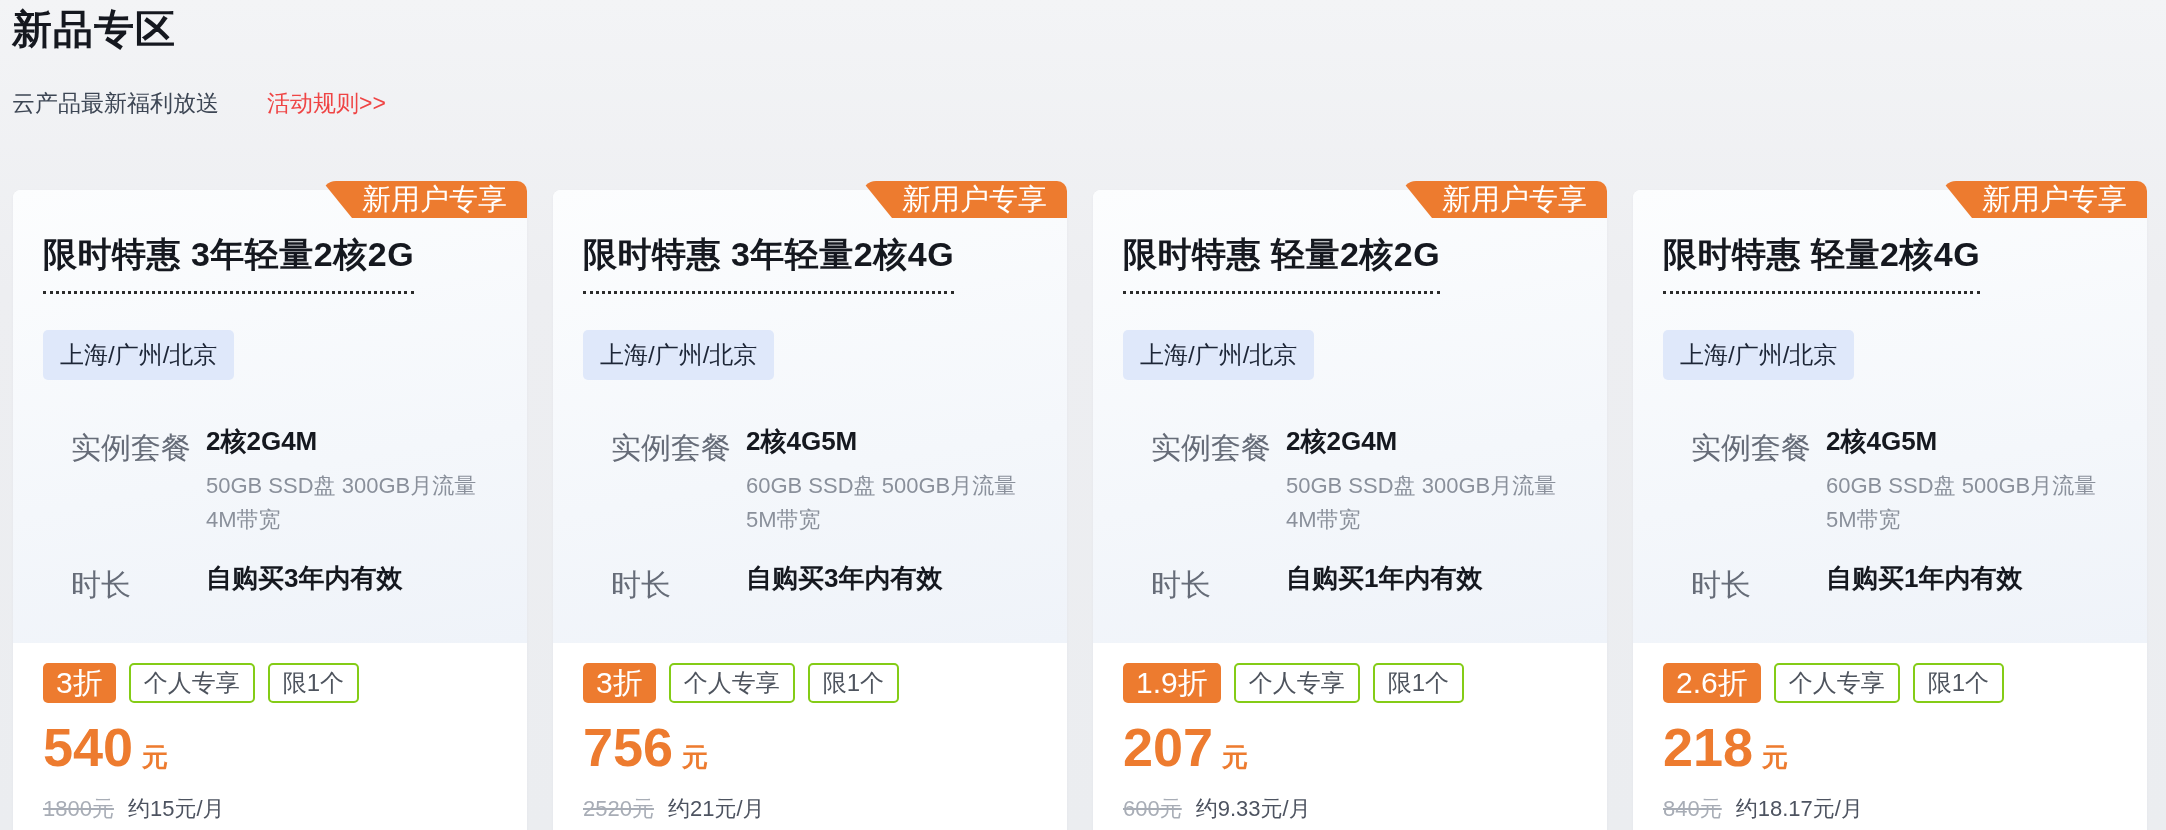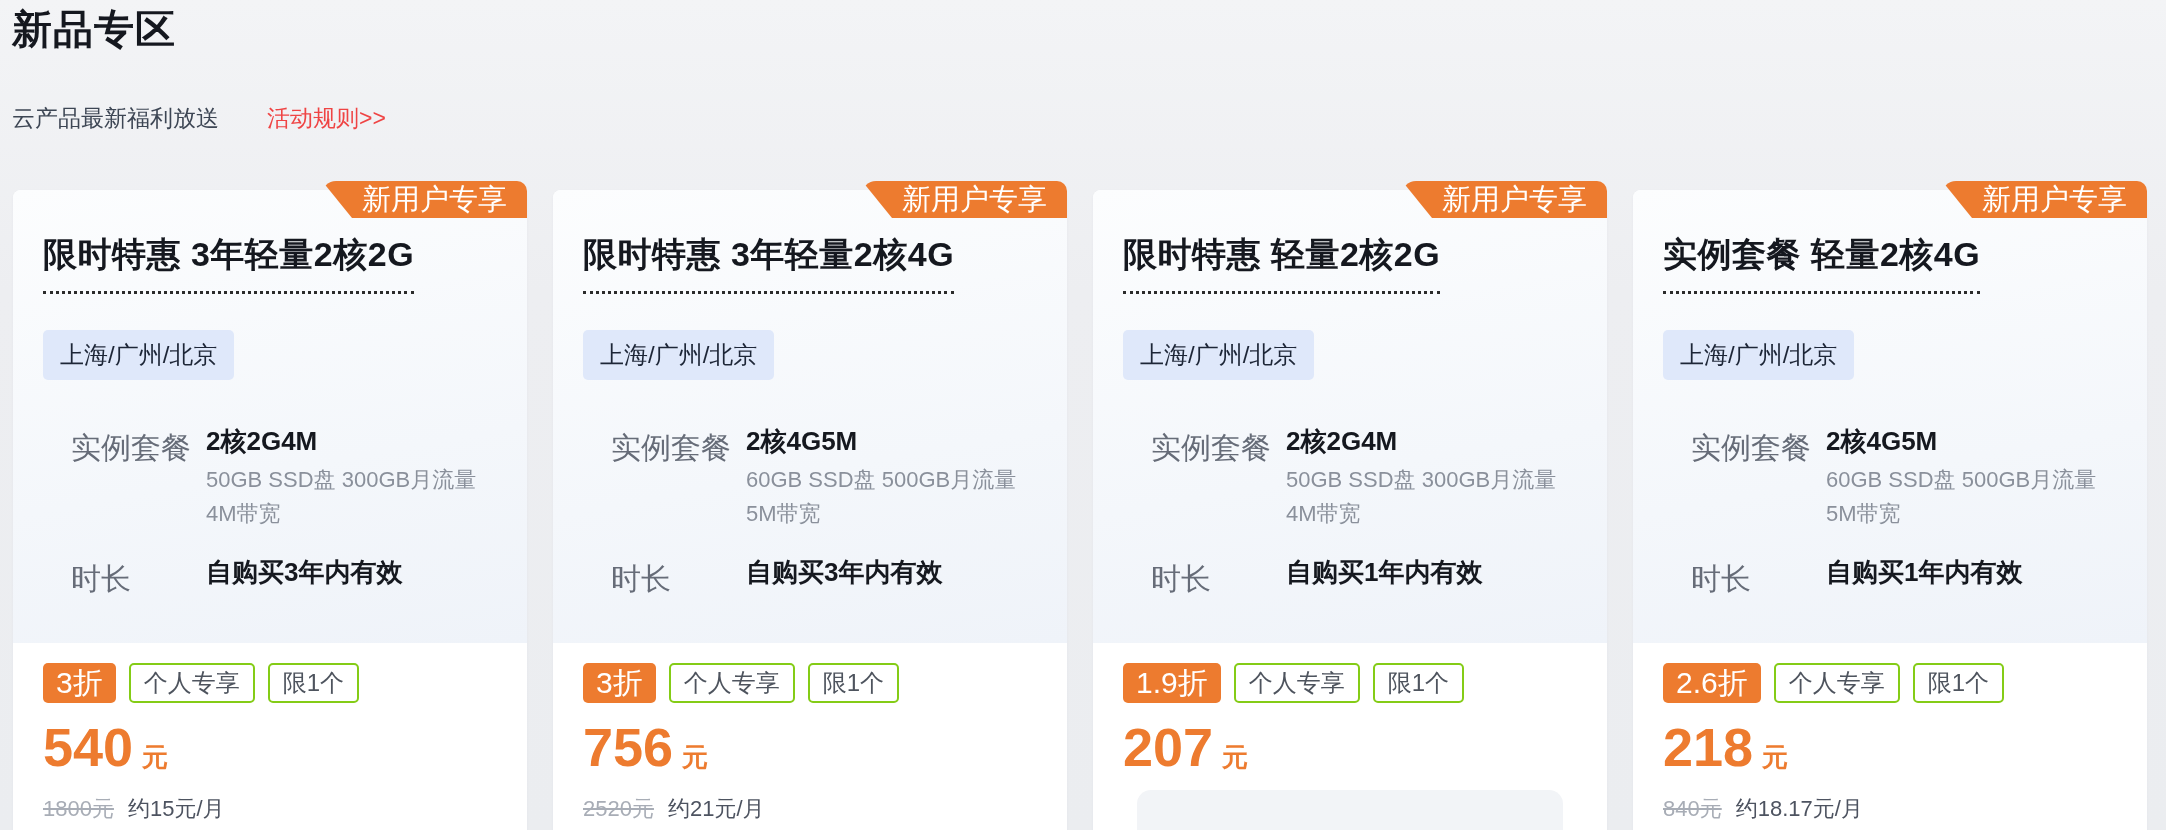--- a/index.html
+++ b/index.html
@@ -7,21 +7,21 @@
   body {
     font-family: "Liberation Sans", "DejaVu Sans", sans-serif;
     background: linear-gradient(180deg, #f3f4f6 0%, #edeef1 35%, #ebedf0 100%);
     position: relative;
   }
   .page-title {
     position: absolute; left: 12px; top: 2px;
     font-size: 40px; font-weight: bold; color: #15181f; letter-spacing: 1px;
   }
   .sub-row {
-    position: absolute; left: 12px; top: 103px;
+    position: absolute; left: 12px; top: 88px;
     display: flex; align-items: center; gap: 48px; font-size: 23px;
   }
   .subtitle { color: #3d4654; }
   .rules-link { color: #ef4444; cursor: pointer; text-decoration: none; }
 
   .card-row {
     position: absolute; left: 13px; top: 190px;
     display: flex; gap: 26px;
   }
   .card {
@@ -46,21 +46,21 @@
   }
   .region-tag {
     display: inline-block; margin: 36px 0 0 30px;
     background: #dfe8fa; color: #1d2637; font-size: 24px;
     padding: 9px 17px; border-radius: 5px;
   }
   .info-row { display: flex; margin: 44px 30px 0; }
   .info-row.duration { margin-top: 24px; }
   .info-label { width: 135px; flex: none; font-size: 30px; color: #666c78; padding-top: 4px; margin-left: 28px; }
   .info-value { font-size: 26px; font-weight: bold; color: #15181f; }
-  .detail-block { margin-top: 4px; }
+  .detail-block { margin-top: 10px; }
   .detail-line { font-size: 22px; color: #8a909b; line-height: 34px; }
 
   .card-bottom { padding: 20px 30px 0; }
   .promo-row { display: flex; gap: 13px; height: 40px; }
   .discount {
     background: #ED7B2F; color: #fff; font-size: 30px; border-radius: 5px;
     display: flex; align-items: center; padding: 0 13px;
   }
   .tag {
     background: #fff; border: 2px solid #84cc16; color: #4e545e; font-size: 24px;
@@ -193,28 +193,32 @@
     <div class="card-bottom">
       <div class="promo-row">
         <span class="discount">1.9折</span>
         <span class="tag">个人专享</span>
         <span class="tag">限1个</span>
       </div>
       <div class="price-row">
         <span class="price">207</span>
         <span class="unit">元</span>
       </div>
-      <div class="ghost-btn"></div>
-    </div>
-  </div>
-
-  <div class="card">
-    <div class="ribbon">新用户专享</div>
-    <div class="card-top">
-      <div class="card-title">实例套餐 轻量2核4G</div>
+      <div class="orig-row">
+        <span class="orig">600元</span>
+        <span class="monthly">约9.33元/月</span>
+      </div>
+      <div class="ghost-btn"></div>
+    </div>
+  </div>
+
+  <div class="card">
+    <div class="ribbon">新用户专享</div>
+    <div class="card-top">
+      <div class="card-title">限时特惠 轻量2核4G</div>
       <div>
         <span class="region-tag">上海/广州/北京</span>
       </div>
       <div class="info-row">
         <div class="info-label">实例套餐</div>
         <div>
           <div class="info-value">2核4G5M</div>
           <div class="detail-block">
             <div class="detail-line">60GB SSD盘 500GB月流量</div>
             <div class="detail-line">5M带宽</div>

